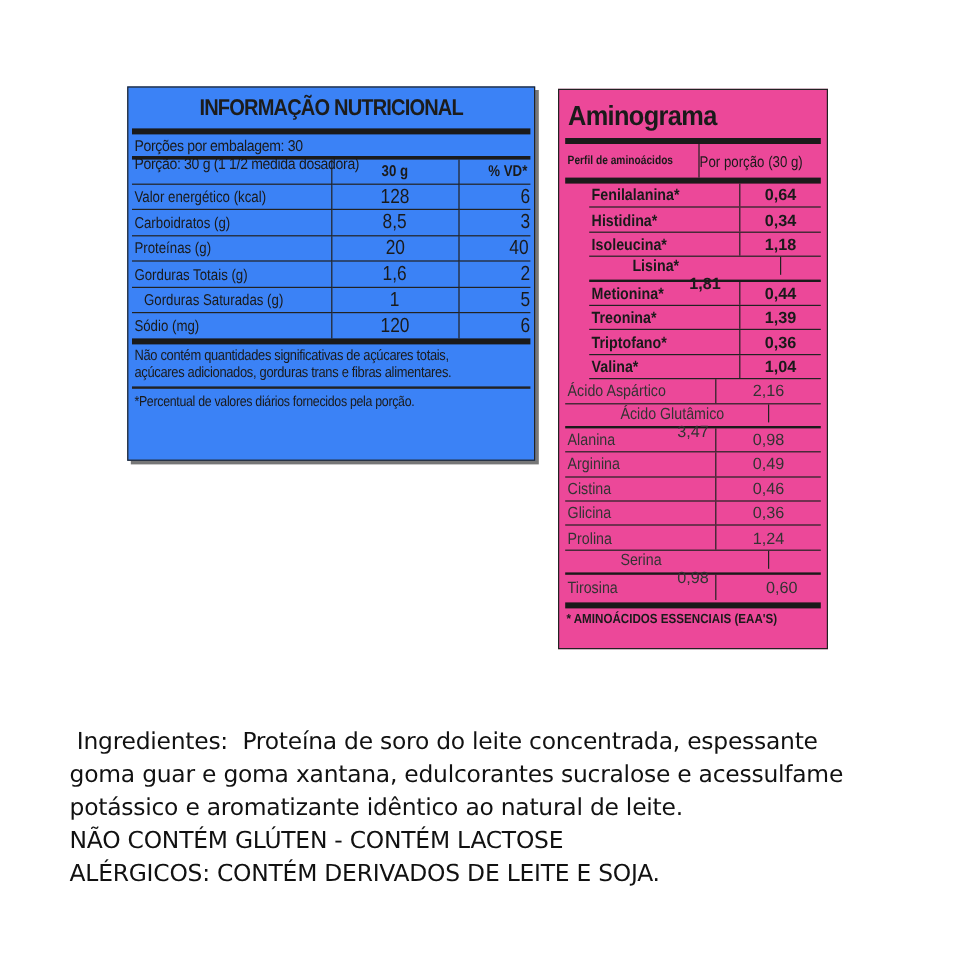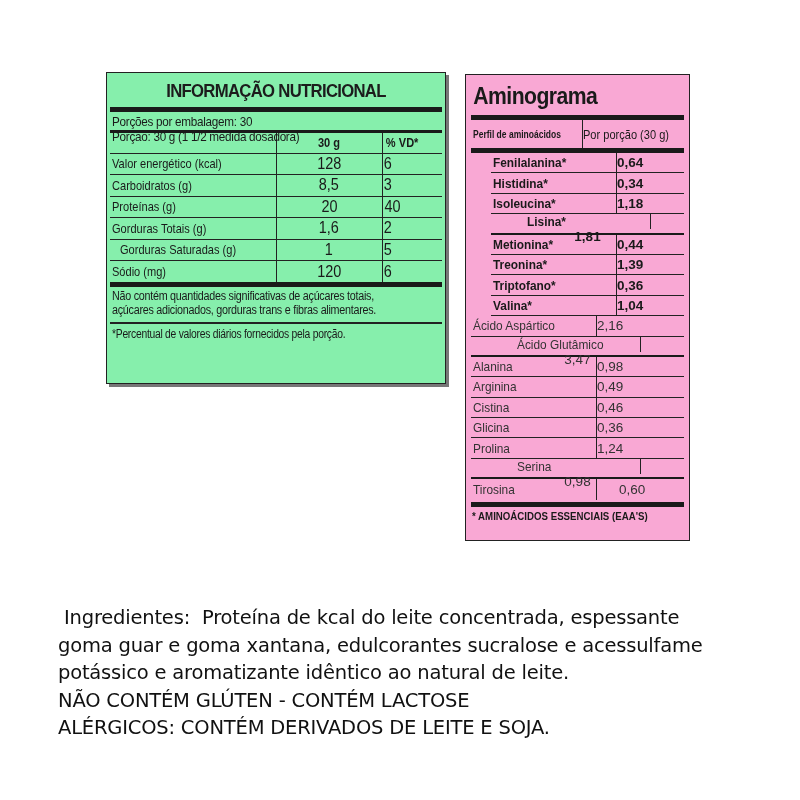--- a/index.html
+++ b/index.html
@@ -2,71 +2,71 @@
 <html><head>
   <meta charset="utf-8">
   <style>
     * { box-sizing: border-box; margin: 0; padding: 0; }
     html, body { width: 800px; height: 800px; background: #ffffff; overflow: hidden; }
     body { position: relative; font-family: "Liberation Sans", sans-serif; color: #1a1a1a; }
 
     
     .nutri {
       position: absolute; left: 106px; top: 72px; width: 340px; height: 312px;
-      border: 1.5px solid #222; background: #86efac;
+      border: 1.5px solid #222; background: #3b82f6;
       box-shadow: 3px 3px 0 #777;
       font-family: "Liberation Sans", sans-serif;
     }
     .nutri-title {
       height: 34px; line-height: 36px; text-align: center;
       font-weight: bold; font-size: 19px; letter-spacing: -0.8px;
       transform: scaleX(0.88); transform-origin: center;
       color: #1c1c1c;
     }
     .nutri-bar { height: 5px; background: #1a1a1a; margin: 0 3px; }
     .nutri-portion { padding: 2px 5px 12px 5px; font-size: 13px; line-height: 15px; letter-spacing: -0.3px; height: 18px; }
     .nutri-portion div { transform: scaleX(0.9); transform-origin: left; white-space: nowrap; }
     .nutri-bar2 { height: 3px; background: #1a1a1a; margin: 0 3px; }
     .nutri-table { margin: 0 3px; width: calc(100% - 6px); border-collapse: collapse; }
     .nutri-table td, .nutri-table th { border-bottom: 1px solid #222; height: 21.5px; padding: 0; }
     .nutri-table th { font-size: 13px; font-weight: bold; height: 20px; }
     .nutri-table .c-label { width: 166px; font-size: 13px; padding-left: 2px; border-right: 1.5px solid #222; white-space: nowrap; }
     .nutri-table .c-label span { display: inline-block; transform: scaleX(0.85); transform-origin: left; }
     .nutri-table .c-val { width: 106px; text-align: center; font-size: 17px; border-right: 1.5px solid #222; }
-    .nutri-table .c-vd { text-align: left; font-size: 17px; }
+    .nutri-table .c-vd { text-align: right; font-size: 17px; }
     .nutri-table th span { display: inline-block; transform: scaleX(0.88); }
     .nutri-table .c-val span, .nutri-table .c-vd span { display: inline-block; transform: scaleX(0.85); }
     .nutri-table tr.indent .c-label { padding-left: 10px; }
     .nutri-table tr:last-child td { border-bottom: none; }
     .nutri-bar3 { height: 5px; background: #1a1a1a; margin: 0 3px; }
     .nutri-note { padding: 2px 5px; font-size: 12.5px; line-height: 14px; height: 35px; letter-spacing: -0.3px; }
     .nutri-note div { transform: scaleX(0.86); transform-origin: left; white-space: nowrap; }
     .nutri-sep { height: 1.5px; background: #222; margin: 0 3px; }
     .nutri-foot { padding: 3px 5px; font-size: 12px; letter-spacing: -0.3px; }
     .nutri-foot div { transform: scaleX(0.86); transform-origin: left; white-space: nowrap; }
 
     
     .amino {
       position: absolute; left: 465px; top: 74px; width: 225px; height: 467px;
-      border: 1.5px solid #222; background: #f9a8d4;
+      border: 1.5px solid #222; background: #ec4899;
     }
     .amino-title {
       height: 40px; line-height: 42px; padding-left: 8px;
       font-size: 23px; font-weight: bold; letter-spacing: -0.6px; color: #1a1a1a;
       transform: scaleX(0.92); transform-origin: left;
     }
     .amino-bar { height: 5px; background: #1a1a1a; margin: 0 5px; }
     .amino-head { display: flex; height: 28px; margin: 0 5px; font-size: 10px; font-weight: bold; align-items: center; }
     .amino-head .h1 { width: 126px; padding-left: 2px; border-right: 1px solid #222; height: 100%; display: flex; align-items: center; }
     .amino-head .h2 { flex: 1; text-align: center; font-weight: normal; font-size: 13px; }
     .amino-head span { display: inline-block; transform: scaleX(0.85); transform-origin: left; white-space: nowrap; }
     .amino-rows { margin: 0 5px; }
     .amino-row { display: flex; height: 20.4px; border-bottom: 1px solid #222; font-size: 13.5px; align-items: center; }
     .amino-row .n { width: 126px; padding-left: 2px; border-right: 1px solid #222; height: 100%; display: flex; align-items: center; white-space: nowrap; }
-    .amino-row .v { flex: 1; text-align: left; }
+    .amino-row .v { flex: 1; text-align: center; }
     .amino-row .n span { display: inline-block; transform: scaleX(0.88); transform-origin: left; }
     .amino-row.ess { font-weight: bold; margin-left: 20px; }
     .amino-row.ess .v { font-weight: bold; }
     .amino-row.thick { border-bottom: 2.5px solid #1a1a1a; flex-direction: column; }
     .amino-row.plain { color: #333; font-weight: normal; }
     .amino-row.last { border-bottom: none; gap: 22px; }
     .amino-bar2 { height: 5px; background: #1a1a1a; margin: 2px 5px 0 5px; }
     .amino-foot { padding: 3px 6px; font-size: 11px; font-weight: bold; white-space: nowrap; }
     .amino-foot span { display: inline-block; transform: scaleX(0.88); transform-origin: left; }
 
@@ -251,18 +251,18 @@
           <span>Tirosina</span>
         </div>
         <div class="v">0,60</div>
       </div>
   </div>
   <div class="amino-bar2"></div>
   <div class="amino-foot"><span>* AMINOÁCIDOS ESSENCIAIS (EAA'S)</span></div>
 </div>
 
 <div class="ingredients">
-  <div style="white-space:pre"> Ingredientes:  Proteína de kcal do leite concentrada, espessante</div>
+  <div style="white-space:pre"> Ingredientes:  Proteína de soro do leite concentrada, espessante</div>
   <div>goma guar e goma xantana, edulcorantes sucralose e acessulfame</div>
   <div>potássico e aromatizante idêntico ao natural de leite.</div>
   <div>NÃO CONTÉM GLÚTEN - CONTÉM LACTOSE</div>
   <div>ALÉRGICOS: CONTÉM DERIVADOS DE LEITE E SOJA.</div>
 </div>
 
 </body></html>

